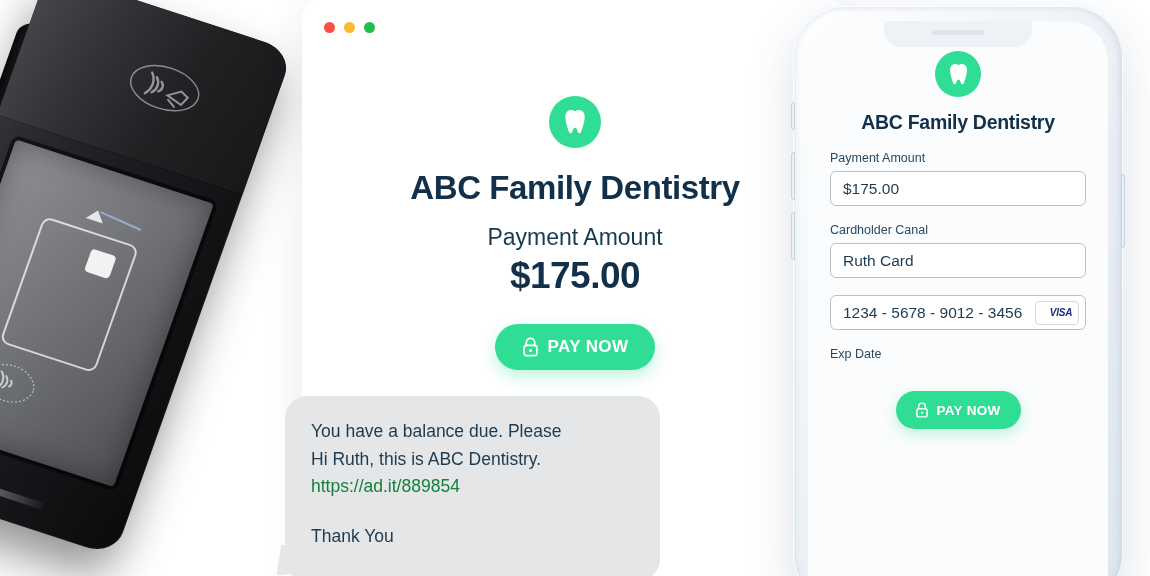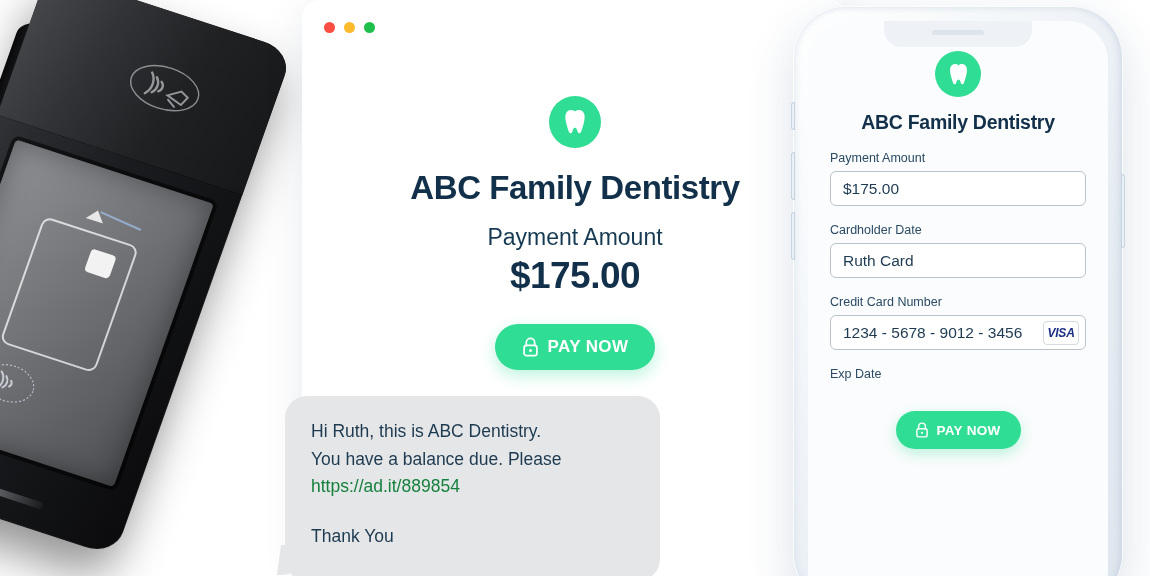--- a/index.html
+++ b/index.html
@@ -187,22 +187,23 @@
     background:#ffffff;border:1px solid #b9c2cb;border-radius:6px;
     padding:0 12px;font-size:15.5px;color:#1d3a50;
     font-family:"Liberation Sans","DejaVu Sans",sans-serif;
     display:flex;align-items:center;position:relative;
   }
   .input.with-badge{padding-right:46px;}
   .visa-badge{
     position:absolute;right:6px;top:50%;transform:translateY(-50%);
     width:34px;height:22px;background:#fff;border:1px solid #d4dae1;
     border-radius:4px;display:flex;align-items:center;justify-content:center;
-    font-size:12px;font-weight:bold;font-style:italic;color:#1a2f84;
+    font-size:10px;font-weight:bold;font-style:italic;color:#1a2f84;
     letter-spacing:-.2px;
+    padding-left:8px;
   }
   .row-2{display:flex;gap:16px;margin-top:17px;}
   .row-2 > div{flex:1;}
   .cvv-dots{display:flex;gap:6px;align-items:center;}
   .cvv-dot{width:7px;height:7px;border-radius:50%;background:#1d3a50;}
   .p-pay{
     margin:24px auto 0;width:125px;height:38px;border-radius:20px;
     background:#2fdd94;border:none;color:#fff;cursor:pointer;
     display:flex;align-items:center;justify-content:center;gap:7px;
     font-size:13.5px;font-weight:bold;letter-spacing:.3px;
@@ -272,22 +273,22 @@
           <path d="M4.3 8.4V5.6a4.2 4.2 0 0 1 8.4 0v2.8" fill="none" stroke="#ffffff" stroke-width="1.7" stroke-linecap="round"></path>
           <rect x="2.1" y="8.4" width="12.8" height="10.2" rx="2.4" fill="none" stroke="#ffffff" stroke-width="1.7"></rect>
           <circle cx="8.5" cy="13.5" r="1.5" fill="#ffffff"></circle>
         </svg>
         <span>PAY NOW</span>
       </button>
     </div>
   </div>
 
   <div class="sms">
+    <span class="sms-line">You have a balance due. Please</span>
     <span class="sms-line">Hi Ruth, this is ABC Dentistry.</span>
-    <span class="sms-line">You have a balance due. Please</span>
     <span class="sms-link">https://ad.it/889854</span>
     <span class="sms-thanks">Thank You</span>
   </div>
 
   <div class="phone">
     <div class="phone-frame"></div>
     <div class="btn-mute"></div>
     <div class="btn-vup"></div>
     <div class="btn-vdn"></div>
     <div class="btn-pwr"></div>
@@ -304,26 +305,25 @@
           </svg>
         </div>
         <div class="p-brand">ABC Family Dentistry</div>
 
         <div class="field">
           <span class="field-label">Payment Amount</span>
           <div class="input">$175.00</div>
         </div>
 
         <div class="field">
-          <span class="field-label">Cardholder Date</span>
+          <span class="field-label">Cardholder Canal</span>
           <div class="input">Ruth Card</div>
         </div>
 
         <div class="field">
-          <span class="field-label">Credit Card Number</span>
           <div class="input with-badge">
             <span>1234 - 5678 - 9012 - 3456</span>
             <span class="visa-badge">VISA</span>
           </div>
         </div>
 
         <div class="row-2">
           <div>
             <span class="field-label">Exp Date</span>
           </div>

